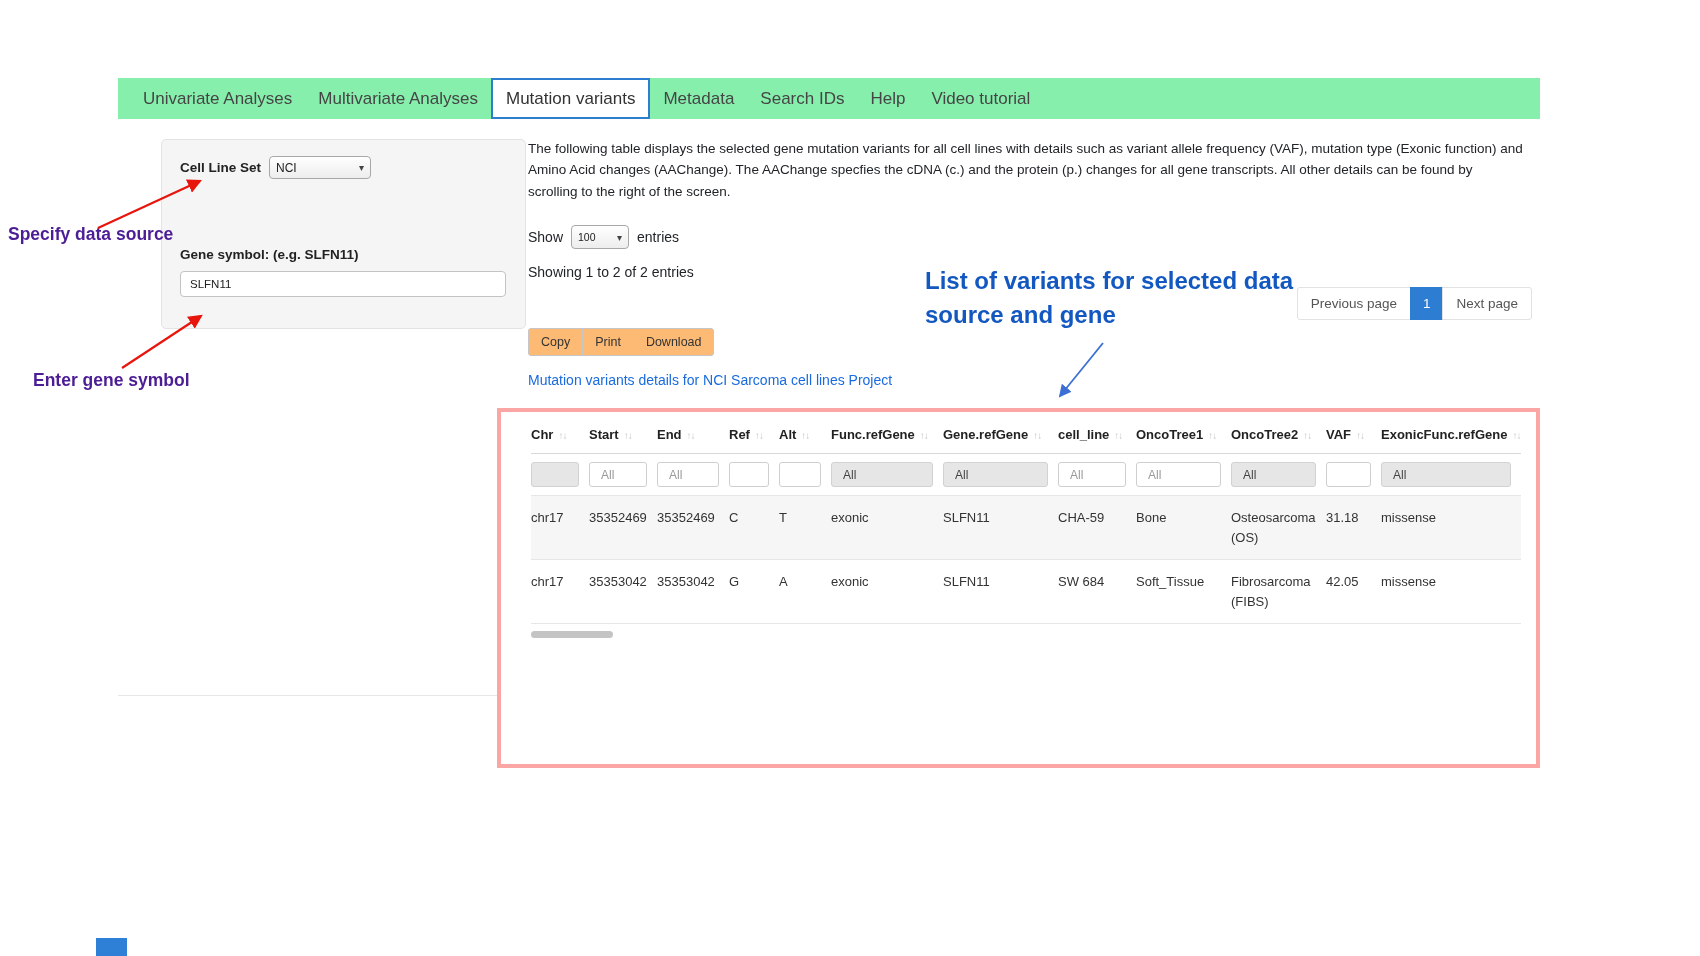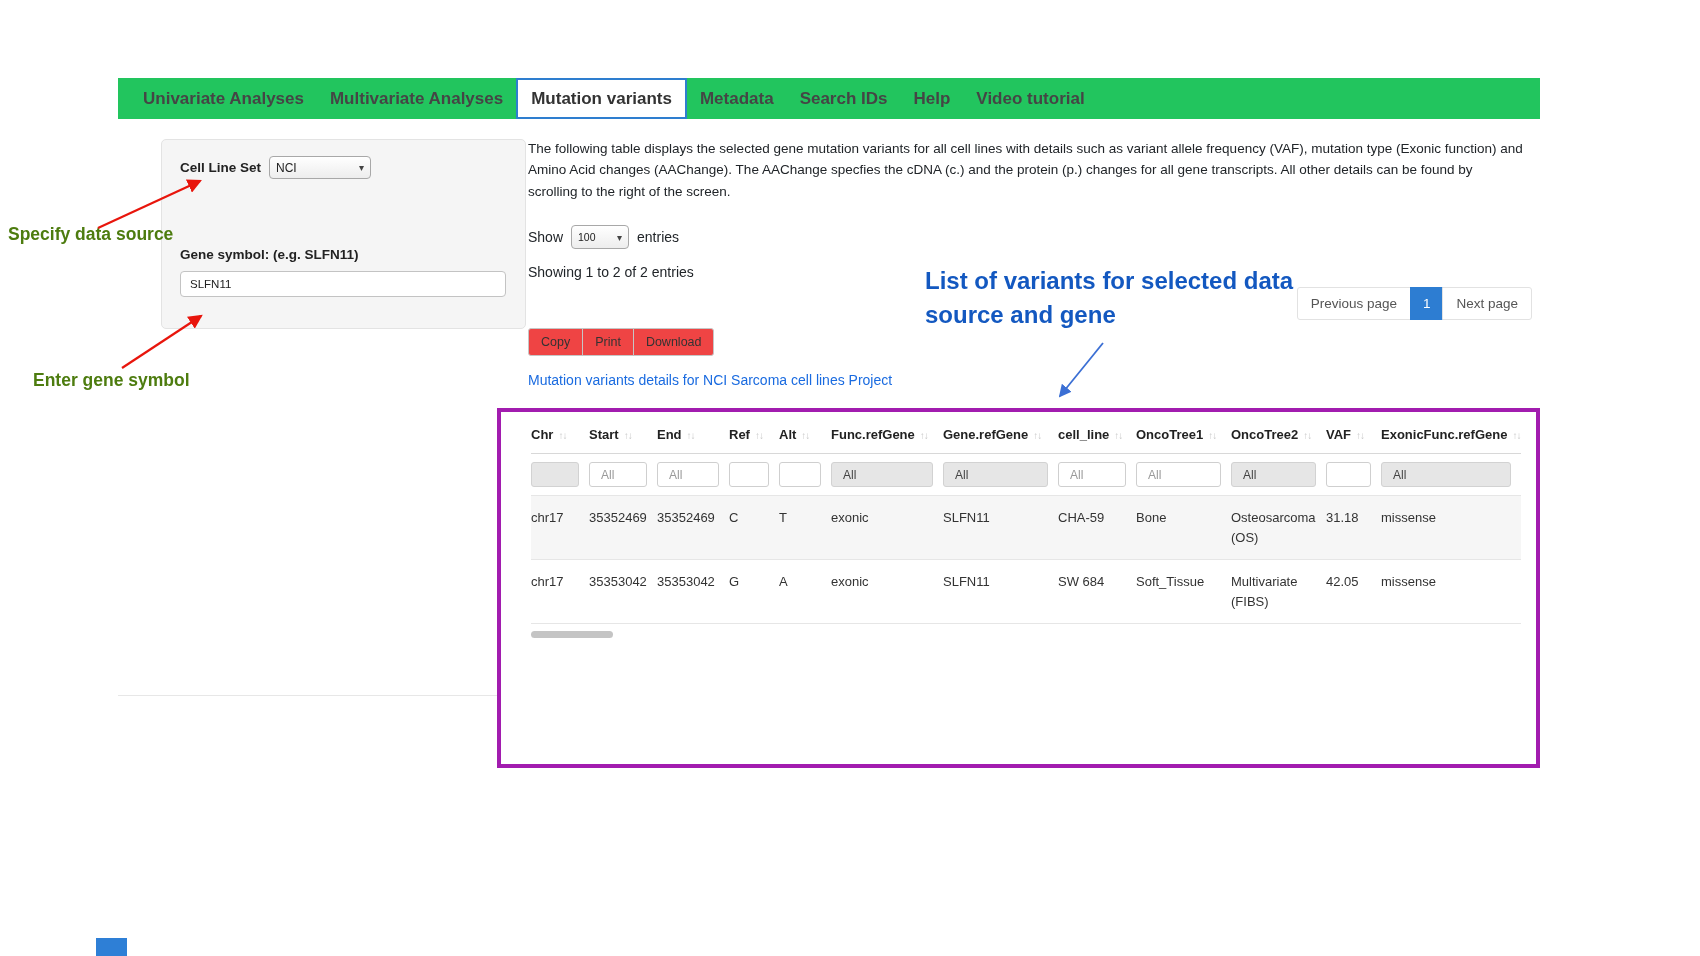--- a/index.html
+++ b/index.html
@@ -1,21 +1,21 @@
 <!DOCTYPE html>
 <html><head>
 <meta charset="utf-8">
 <style>
   * { box-sizing: border-box; margin: 0; padding: 0; }
   html,body { width:1700px; height:956px; background:#ffffff; overflow:hidden; position:relative;
               font-family:"Liberation Sans", sans-serif; }
 
   
   #top-nav { position:absolute; left:118px; top:78px; width:1422px; height:41px;
-             background:#22c55e; display:flex; align-items:stretch; padding-left:12px;font-weight:bold; }
+             background:#86efac; display:flex; align-items:stretch; padding-left:12px; }
   .nav-tab { display:flex; align-items:center; padding:0 13px; font-size:17px; color:#454545;
              cursor:pointer; white-space:nowrap; }
   .nav-tab.active { background:#ffffff; border:2px solid #2e7ecf; color:#333; }
 
   
   #sidebar-panel { position:absolute; left:145px; top:139px; width:365px; height:190px;
                    background:#f5f5f5; border:1px solid #e3e3e3; border-radius:5px;
                    padding:16px 18px; z-index:2;margin-left:16px; }
   .sidebar-row { display:flex; align-items:center; gap:8px; }
   .sidebar-label { font-size:13.5px; font-weight:bold; color:#222; }
@@ -24,56 +24,56 @@
                  border-radius:4px; height:23px; padding:8px 6px; font-size:12px; color:#222;
                  cursor:pointer;gap:14px; }
   #cell-line-select { width:102px; }
   .chevron { font-size:10px; color:#444; margin-left:6px; }
   #gene-label { display:block; margin-top:68px; }
   #gene-input { margin-top:9px; width:326px; height:26px; border:1px solid #c3c3c3;
                 border-radius:4px; background:#fff; font-size:11.5px; color:#222;
                 padding:0 9px; font-family:"Liberation Sans", sans-serif; }
 
   
-  .red-note { position:absolute; color:#4d7c0f; font-weight:bold; font-size:17.5px; z-index:3; }
+  .red-note { position:absolute; color:#4c1d95; font-weight:bold; font-size:17.5px; z-index:3; }
   #note-specify { left:8px; top:224px; }
   #note-gene { left:33px; top:370px; }
   #note-variants { position:absolute; left:925px; top:264px; width:400px;
                    color:#1358c0; font-weight:bold; font-size:24px; line-height:1.42; z-index:3; }
   #annotation-arrows { position:absolute; left:0; top:0; width:1700px; height:956px;
                        pointer-events:none; z-index:40; }
 
   
   #table-description { position:absolute; left:528px; top:138px; width:995px;
                        font-size:13.5px; color:#212529; line-height:1.58; }
   #show-entries { position:absolute; left:528px; top:225px; display:flex; align-items:center;
                   gap:8px; font-size:14px; color:#212529; }
   #entries-select { width:58px; height:24px; font-size:10.5px; }
   #showing-text { position:absolute; left:528px; top:264px; font-size:14px; color:#212529; }
 
   #export-buttons { position:absolute; left:528px; top:328px; display:inline-flex; }
-  .export-btn { background:#ef4444; border:1px solid #c6c6c6; padding:6px 12px; font-size:12.5px;
+  .export-btn { background:#fdba74; border:1px solid #c6c6c6; padding:6px 12px; font-size:12.5px;
                 color:#333; margin-left:-1px; cursor:pointer; font-family:"Liberation Sans", sans-serif; }
   .export-btn:first-child { border-radius:3px 0 0 3px; margin-left:0; }
   .export-btn:last-child { border-radius:0 3px 3px 0; }
 
   #table-caption { position:absolute; left:528px; top:372px; font-size:14px; color:#1a6be0; }
 
   #pagination { position:absolute; top:287px; right:168px; display:flex; align-items:center; }
   .page-btn { background:#fff; border:1px solid #e2e2e2; color:#555; font-size:13.5px;
               padding:8px 13px; margin-left:-1px; cursor:pointer; white-space:nowrap; }
   .page-btn.first { border-radius:3px 0 0 3px; }
   .page-btn.last { border-radius:0 3px 3px 0; }
   .page-btn.current { background:#2d7dd2; border-color:#2d7dd2; color:#fff; padding:8px 12px; }
 
   
   #page-divider { position:absolute; left:118px; top:695px; width:1422px; height:1px;
                   background:#e7e7e7; z-index:1; }
   #table-panel { position:absolute; left:497px; top:408px; width:1043px; height:360px;
-                 border:4px solid #a21caf; background:#fff; z-index:5;
+                 border:4px solid #fca5a5; background:#fff; z-index:5;
                  padding:2px 15px 0 30px; }
   #variants-table { border-collapse:collapse; width:100%; table-layout:fixed; }
   #variants-table th { font-size:13px; font-weight:bold; color:#222; text-align:left;
                        padding:13px 4px 11px 0; border-bottom:1px solid #d8d8d8; white-space:nowrap;
                        cursor:pointer; }
   .sort-icon { color:#c8c8c8; font-size:10px; letter-spacing:-1px; margin-left:5px; font-weight:normal; }
   #table-filter-row td { padding:8px 10px 8px 0; border-bottom:1px solid #e6e6e6; }
   .filter { height:25px; border-radius:3px; font-size:12px; display:flex; align-items:center;
             padding:0 11px; }
   .filter.select { background:#e6e6e6; border:1px solid #d2d2d2; color:#444; }
@@ -234,21 +234,21 @@
         <tr>
           <td>chr17</td>
           <td>35353042</td>
           <td>35353042</td>
           <td>G</td>
           <td>A</td>
           <td>exonic</td>
           <td>SLFN11</td>
           <td>SW 684</td>
           <td>Soft_Tissue</td>
-          <td>Multivariate (FIBS)</td>
+          <td>Fibrosarcoma (FIBS)</td>
           <td>42.05</td>
           <td>missense</td>
         </tr>
       </tbody>
   </table>
   <div id="scroll-track">
     <div id="scroll-thumb"></div>
   </div>
 </div>
 

